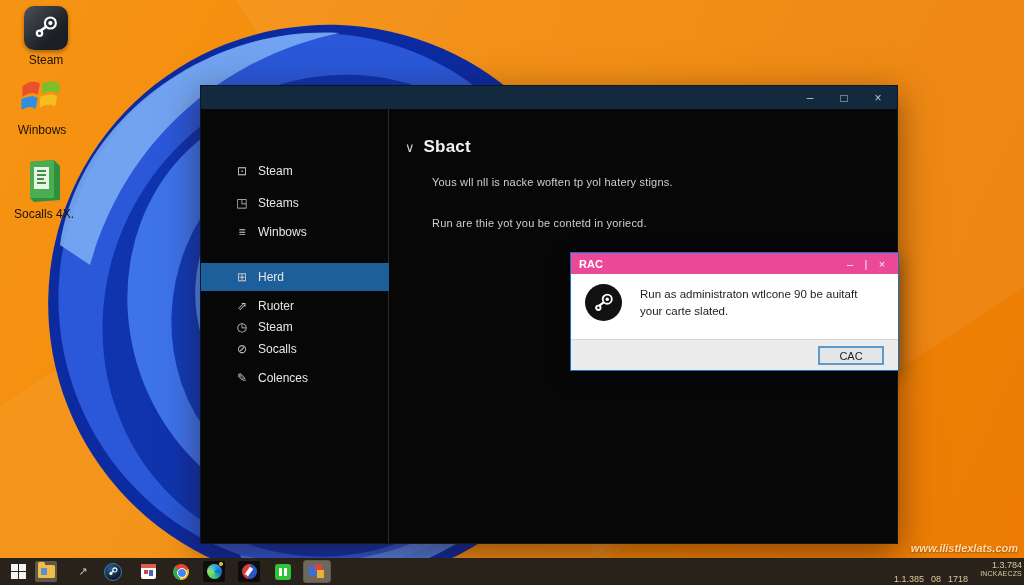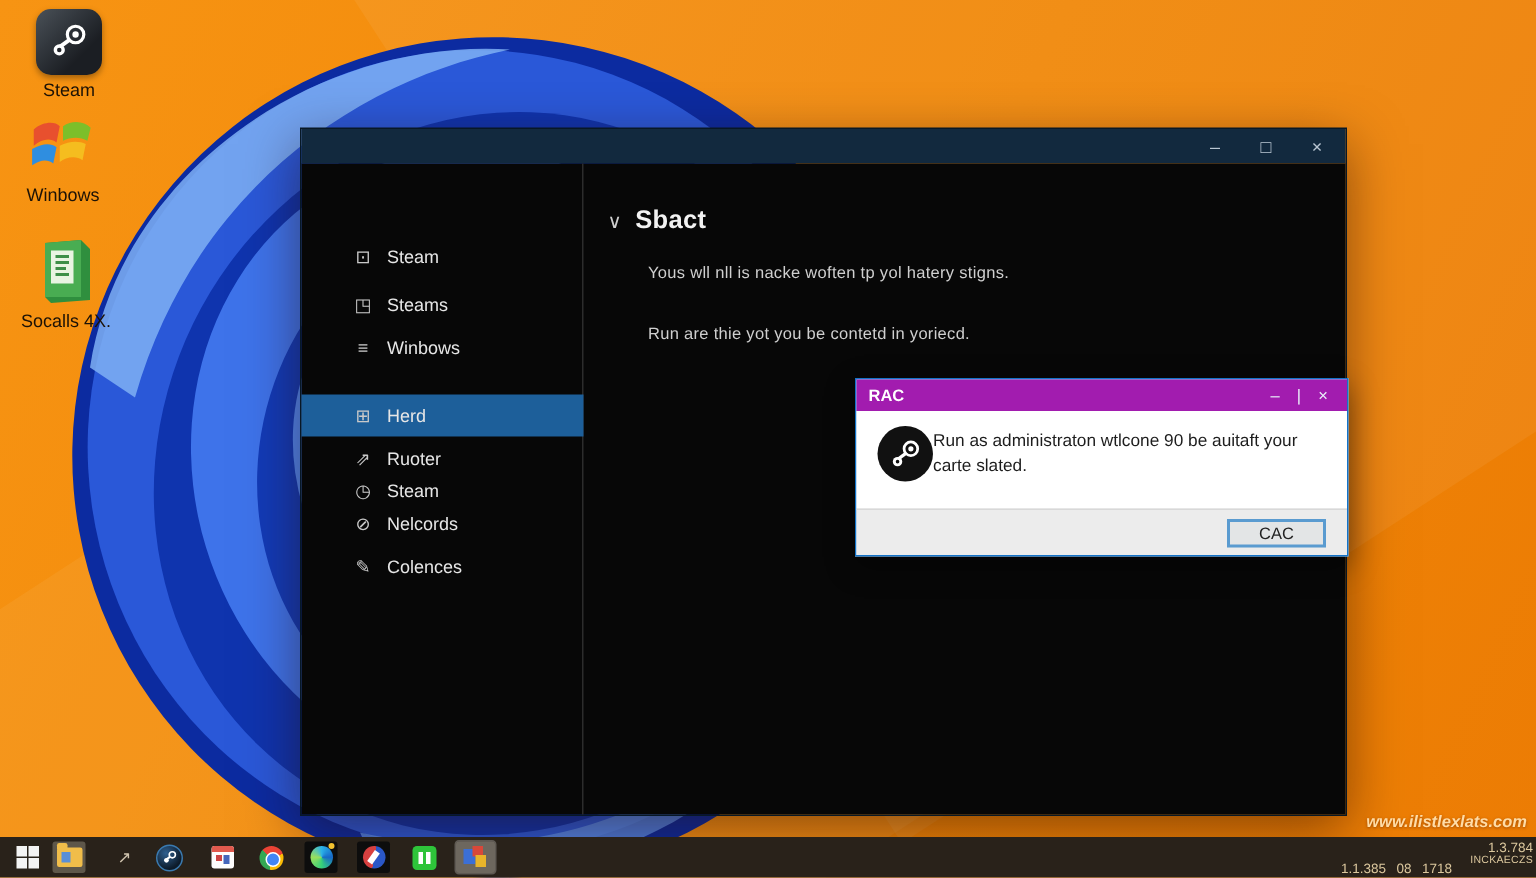--- a/index.html
+++ b/index.html
@@ -34,24 +34,24 @@
   .side-item.selected { background:#1d5f9a; height:28px; }
   .content { flex:1; position:relative; color:#ddd; }
   .heading-row { position:absolute; top:28px; left:16px; display:flex; align-items:center; gap:9px; }
   .chev { color:#cfcfcf; font-size:13px; cursor:default; }
   .heading { color:#f2f2f2; font-size:17px; font-weight:600; letter-spacing:.2px; }
   .body-line { position:absolute; left:43px; font-size:11px; color:#cfcfcf; letter-spacing:.2px; }
   .line1 { top:67px; }
   .line2 { top:108px; }
   
   .dialog { position:absolute; left:570px; top:252px; width:329px; height:119px; z-index:4; border:1px solid #1373c8; background:#fff; box-shadow:0 6px 18px rgba(0,0,0,.4); display:flex; flex-direction:column; }
-  .dlg-titlebar { height:21px; background:#a21caf; display:flex; align-items:center; padding:0 8px; flex:0 0 auto; }
+  .dlg-titlebar { height:21px; background:#ec4899; display:flex; align-items:center; padding:0 8px; flex:0 0 auto; }
   .dlg-title { color:#fff; font-size:11px; font-weight:600; flex:1; }
   .dlg-btn { color:#eaf2fa; font-size:11px; width:16px; text-align:center; cursor:default; }
-  .dlg-body { flex:1; background:#fff; display:flex; padding:8px 12px 4px 14px; }
+  .dlg-body { flex:1; background:#fff; display:flex; padding:8px 12px 4px 14px; gap:18px; }
   .dlg-steam { width:37px; height:37px; border-radius:50%; background:#111; flex:0 0 auto; display:flex; align-items:center; justify-content:center; margin-top:2px; }
   .dlg-msg { font-size:11.5px; color:#1d1d1d; line-height:1.45; padding-top:4px; padding-right:6px; }
   .dlg-footer { height:31px; background:#ececec; border-top:1px solid #d8d8d8; position:relative; flex:0 0 auto; }
   .dlg-ok { position:absolute; right:14px; top:6px; width:66px; height:19px; background:#e3e5e6; border:2px solid #5a9bd0; font-size:11px; color:#222; display:flex; align-items:center; justify-content:center; cursor:default; }
   
   .taskbar { position:absolute; left:0; bottom:0; width:1024px; height:27px; background:#29221a; z-index:6; }
   .tb-ico { position:absolute; top:3px; width:22px; height:21px; display:flex; align-items:center; justify-content:center; cursor:default; }
   .tile-dark { background:#0d0d0d; border-radius:2px; }
   .tile-lite { background:rgba(235,225,200,.28); border-radius:2px; }
   .tile-active { background:rgba(220,215,205,.38); border-radius:2px; outline:1px solid rgba(255,255,255,.25); }
@@ -170,21 +170,21 @@
       <div class="side-item" style="top:186px">
         <span class="glyph">⇗</span>
         <span>Ruoter</span>
       </div>
       <div class="side-item" style="top:207px">
         <span class="glyph">◷</span>
         <span>Steam</span>
       </div>
       <div class="side-item" style="top:229px">
         <span class="glyph">⊘</span>
-        <span>Nelcords</span>
+        <span>Socalls</span>
       </div>
       <div class="side-item" style="top:258px">
         <span class="glyph">✎</span>
         <span>Colences</span>
       </div>
     </div>
     <div class="content">
       <div class="heading-row">
         <span class="chev">∨</span>
         <span class="heading">Sbact</span>

